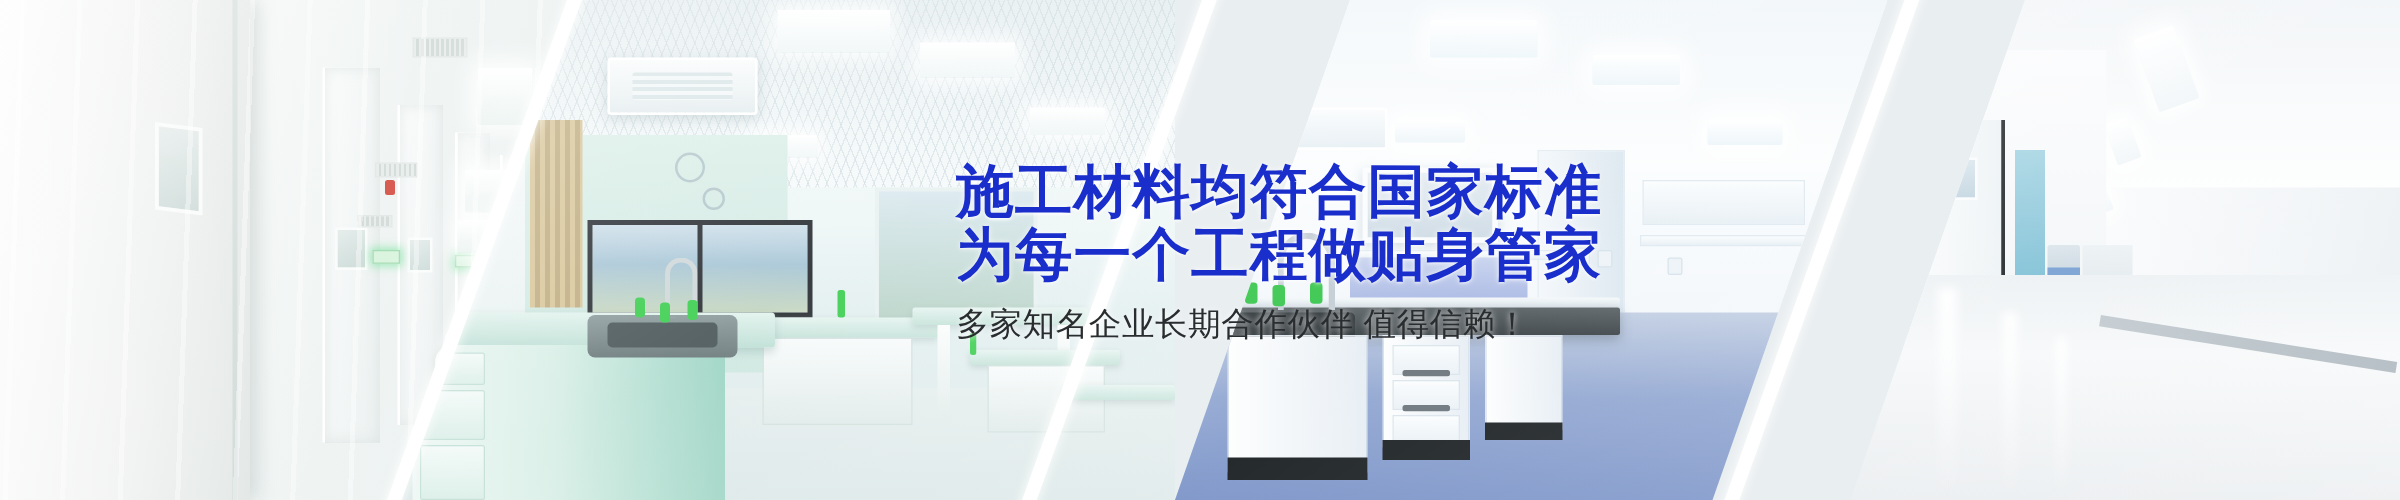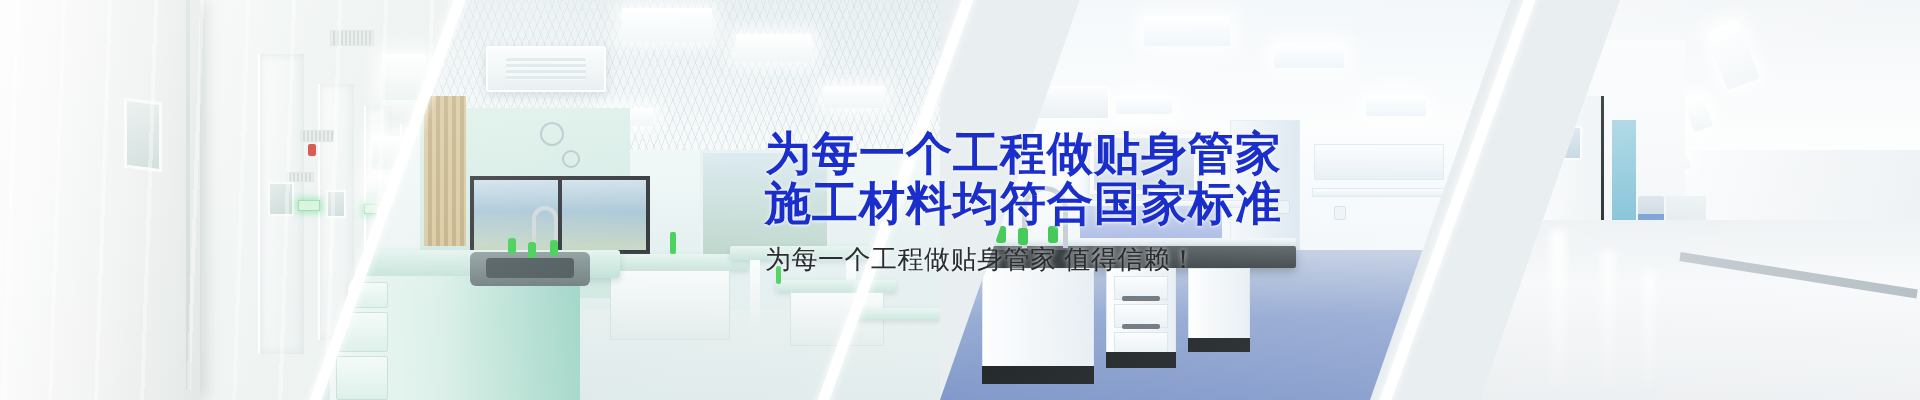--- a/index.html
+++ b/index.html
@@ -417,18 +417,18 @@
       <div id="p4-skirt"></div>
       <div id="p4-haze"></div>
     </div>
   </div>
 
   <div class="divider" id="div-1"></div>
   <div class="divider" id="div-2"></div>
   <div class="divider" id="div-3"></div>
 
   <div id="copy">
+    <div class="headline">施工材料均符合国家标准</div>
     <div class="headline">为每一个工程做贴身管家</div>
-    <div class="headline">施工材料均符合国家标准</div>
-    <div id="subtitle">为每一个工程做贴身管家 值得信赖！</div>
+    <div id="subtitle">多家知名企业长期合作伙伴 值得信赖！</div>
   </div>
 
 </div>
 
 </body></html>

